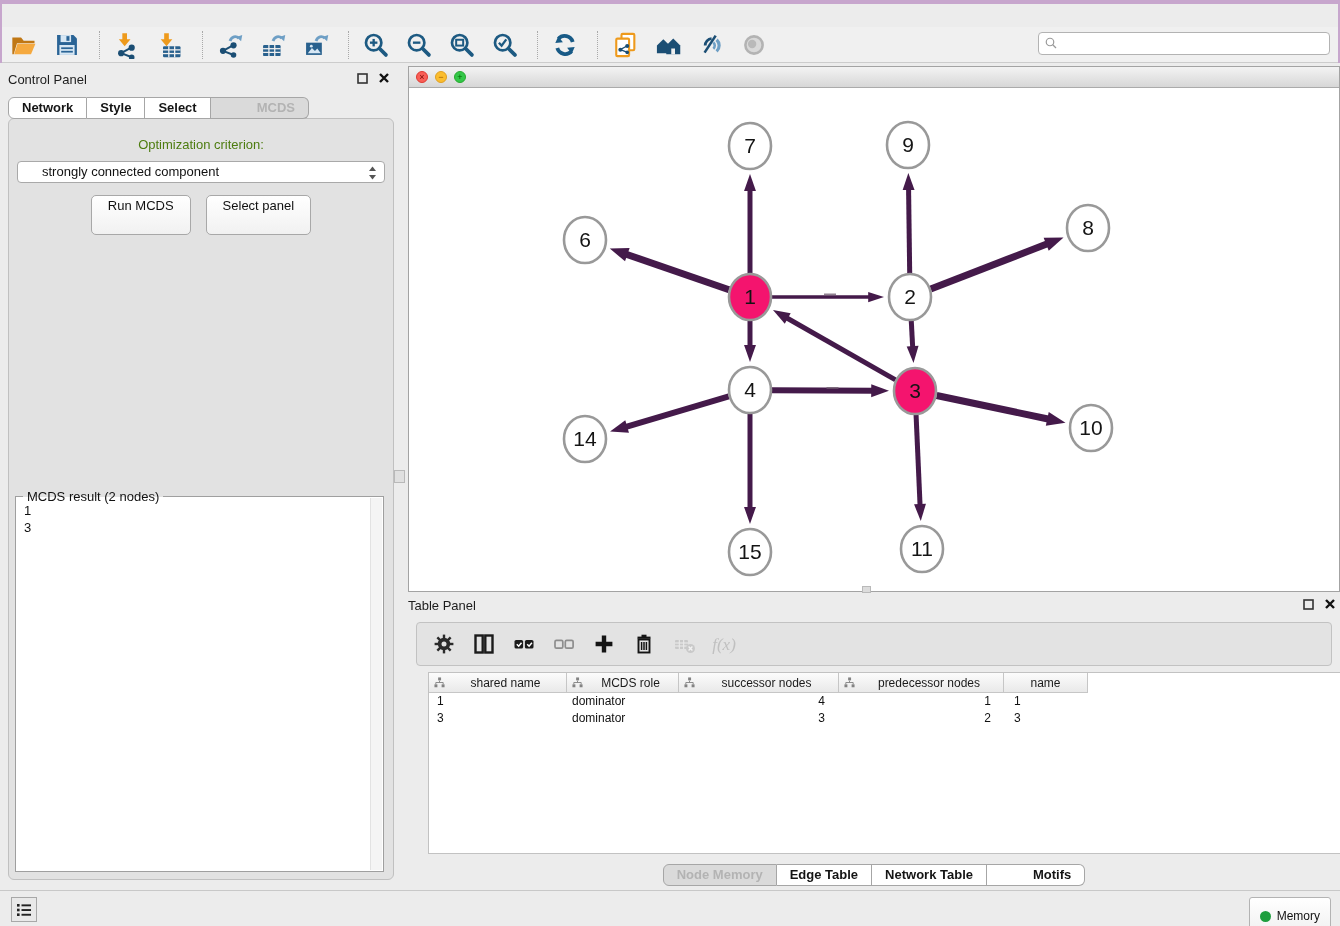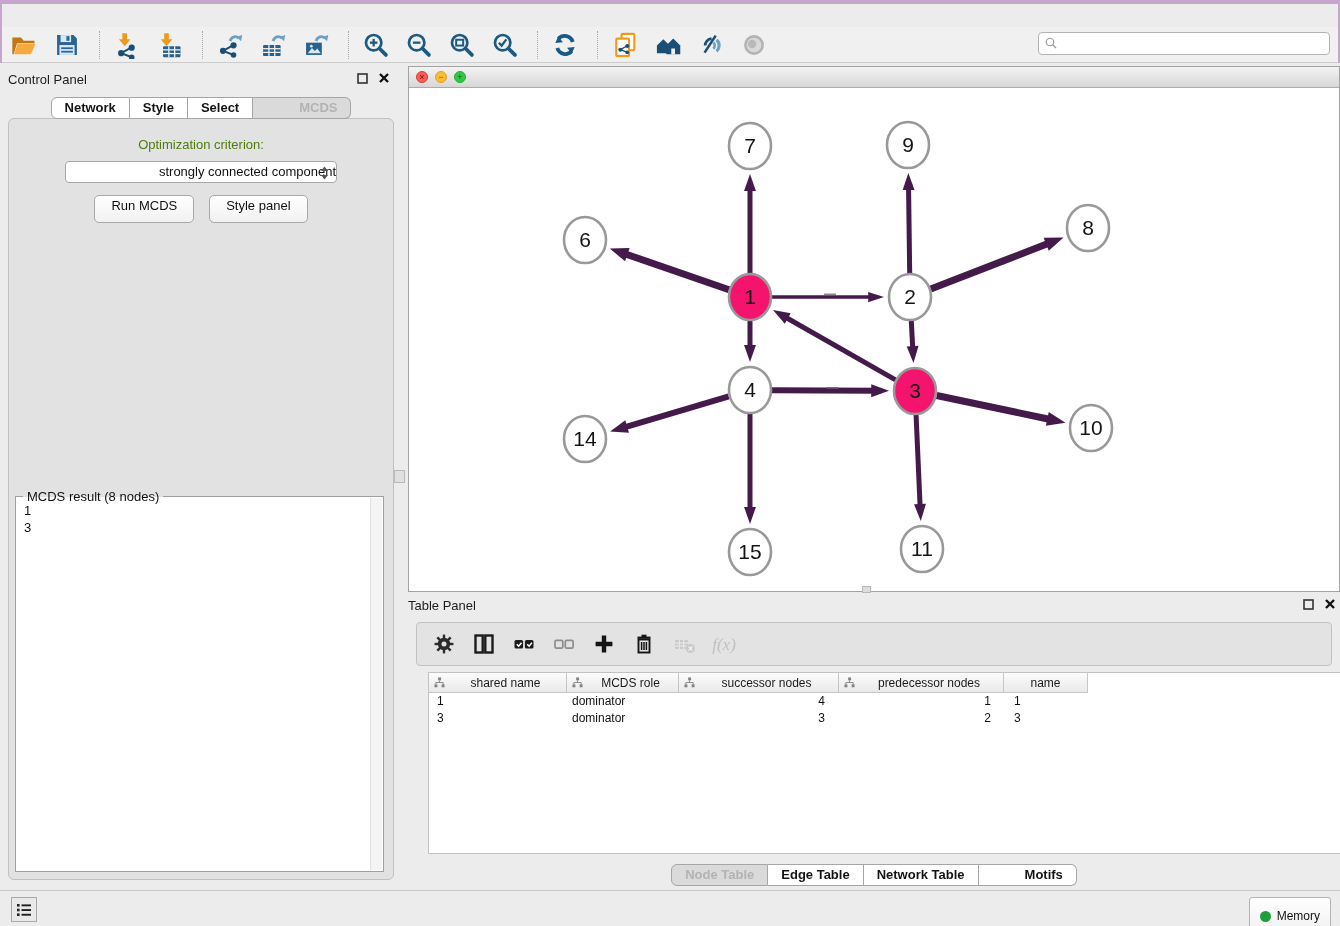--- a/index.html
+++ b/index.html
@@ -19,31 +19,31 @@
 .tsep { width:1px; height:28px; border-left:1px dotted #a9a9a9; margin:0 12px 0 4px; }
 #search-box { position:absolute; right:10px; top:32px; width:292px; height:23px; background:#fff; border:1px solid #b3b3b3; border-radius:4px; display:flex; align-items:center; padding-left:5px; z-index:2;}
 #search-box svg { width:15px; height:15px; }
 
 
 #control-panel { position:absolute; left:8px; top:70px; width:386px; height:810px; }
 .panel-title { font-size:13px; color:#1d1d1d; }
 .panel-hdr-icons { position:absolute; right:4px; top:2px; display:flex; gap:10px; align-items:center; }
 .panel-hdr-icons svg { display:block; }
 #cp-content { position:absolute; left:0; top:48px; width:386px; bottom:0; background:#e2e2e2; border:1px solid #c0c0c0; border-radius:6px; z-index:1; }
-#ctrl-tabs { position:absolute; top:27px; left:0; width:100%; display:flex; justify-content:center; z-index:2; }
+#ctrl-tabs { position:absolute; top:27px; left:0; width:100%; display:flex; z-index:2; }
 .seg { display:flex; }
 .seg .tab { height:22px; line-height:20px; padding:0 13px; background:#fff; border:1px solid #a6a6a6; border-left:none; font-size:13px; font-weight:600; color:#141414; }
 .seg .tab:first-child { border-left:1px solid #a6a6a6; border-radius:6px 0 0 6px; }
 .seg .tab:last-child { border-radius:0 6px 6px 0;padding-left:46px; }
 .seg .tab.active { background:#dadada; color:#b3b3b3; }
 #opt-label { text-align:center; margin-top:18px; font-size:13px; color:#4d7c0f; }
-#criterion-select { width:272px; height:22px; margin:9px auto 0; background:#fff; border:1px solid #a9a9a9; border-radius:4px; position:relative; font-size:13px; line-height:20px; padding-left:9px; color:#111;text-align:right; }
+#criterion-select { width:368px; height:22px; margin:9px auto 0; background:#fff; border:1px solid #a9a9a9; border-radius:4px; position:relative; font-size:13px; line-height:20px; padding-left:24px; color:#111; }
 .chevrons { position:absolute; right:7px; top:3px; }
 .btn-row { display:flex; justify-content:center; gap:15px; margin-top:12px; }
-.aqua-btn { height:28px; line-height:20px; padding:0 16px; background:linear-gradient(#ffffff,#f1f1f1); border:1px solid #a8a8a8; border-radius:5px; font-size:13px; color:#111; }
+.aqua-btn { height:40px; line-height:20px; padding:0 16px; background:linear-gradient(#ffffff,#f1f1f1); border:1px solid #a8a8a8; border-radius:5px; font-size:13px; color:#111; }
 #result-group { position:absolute; left:6px; right:9px; top:377px; bottom:7px; border:1px solid #9f9f9f; background:#fff; }
 #result-legend { position:absolute; top:-8px; left:7px; background:linear-gradient(#e2e2e2 50%, #ffffff 50%); padding:0 4px; font-size:13px; color:#111; z-index:2; }
 #result-text { position:absolute; inset:1px 13px 1px 1px; background:#fff; font-size:13px; line-height:17px; padding:4px 7px; white-space:pre; color:#111; }
 #result-scroll { position:absolute; top:1px; right:1px; bottom:1px; width:12px; background:#f4f4f4; border-left:1px solid #e2e2e2; }
 #cp-grip { position:absolute; left:394px; top:470px; width:11px; height:13px; background:#e0e0e0; border:1px solid #b9b9b9; z-index:3;}
 
 
 #net-window { position:absolute; left:408px; top:66px; width:932px; height:526px; border:1px solid #a3a3a3; background:#fff; }
 #net-titlebar { position:absolute; left:0; top:0; width:100%; height:21px; background:linear-gradient(#f3f3f3,#d7d7d7); border-bottom:1px solid #ababab; }
 #net-titlebar .lights { left:7px; top:4px; gap:7px; }
@@ -267,24 +267,24 @@
       <div id="opt-label">Optimization criterion:</div>
       <div id="criterion-select">
         <span>strongly connected component</span>
         <svg class="chevrons" width="9" height="16">
           <path d="M1 6L4.5 1.5L8 6z" fill="#555"></path>
             <path d="M1 10L4.5 14.5L8 10z" fill="#555"></path>
         </svg>
       </div>
       <div class="btn-row">
         <div class="aqua-btn">Run MCDS</div>
-        <div class="aqua-btn">Style panel</div>
+        <div class="aqua-btn">Select panel</div>
       </div>
       <div id="result-group">
-        <div id="result-legend">MCDS result (8 nodes)</div>
+        <div id="result-legend">MCDS result (2 nodes)</div>
         <div id="result-text">1
 3</div>
         <div id="result-scroll"></div>
       </div>
     </div>
   </div>
   <div id="cp-grip"></div>
 
   <div id="net-window">
     <div id="net-titlebar">
@@ -494,21 +494,21 @@
           <div class="tr">
             <div class="td" style="width: 138px; text-align: left; padding: 0px 0px 0px 8px;">3</div>
             <div class="td" style="width: 112px; text-align: left; padding: 0px 0px 0px 5px;">dominator</div>
             <div class="td" style="width: 160px; text-align: right; padding: 0px 14px 0px 0px;">3</div>
             <div class="td" style="width: 165px; text-align: right; padding: 0px 13px 0px 0px;">2</div>
             <div class="td" style="width: 84px; text-align: left; padding: 0px 0px 0px 10px;">3</div>
           </div>
         </div>
     </div>
     <div id="bottom-tabs" class="seg">
-        <span class="tab active">Node Table</span>
+        <span class="tab active">Node Memory</span>
         <span class="tab">Edge Table</span>
         <span class="tab">Network Table</span>
         <span class="tab">Motifs</span>
       </div>
   </div>
 
   <div id="status-bar">
     <div id="list-btn">
       <svg width="20" height="20" viewBox="0 0 20 20">
           <g fill="#222">

